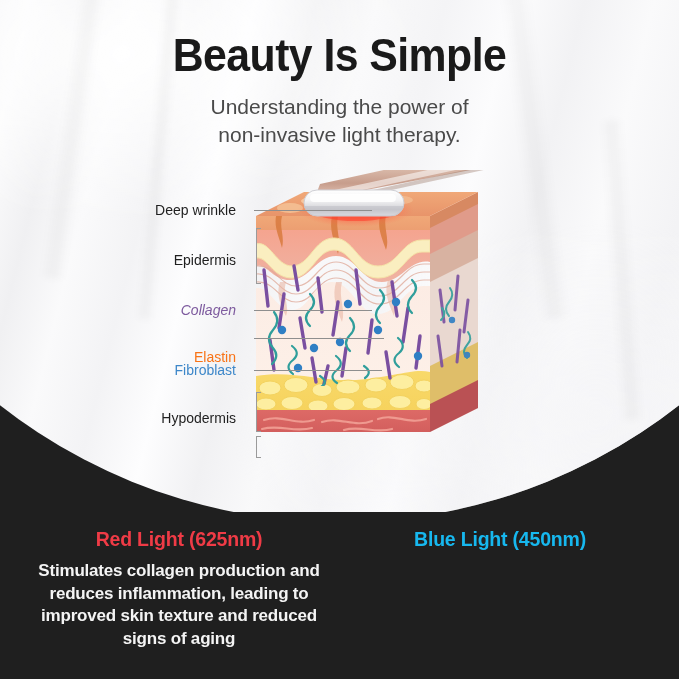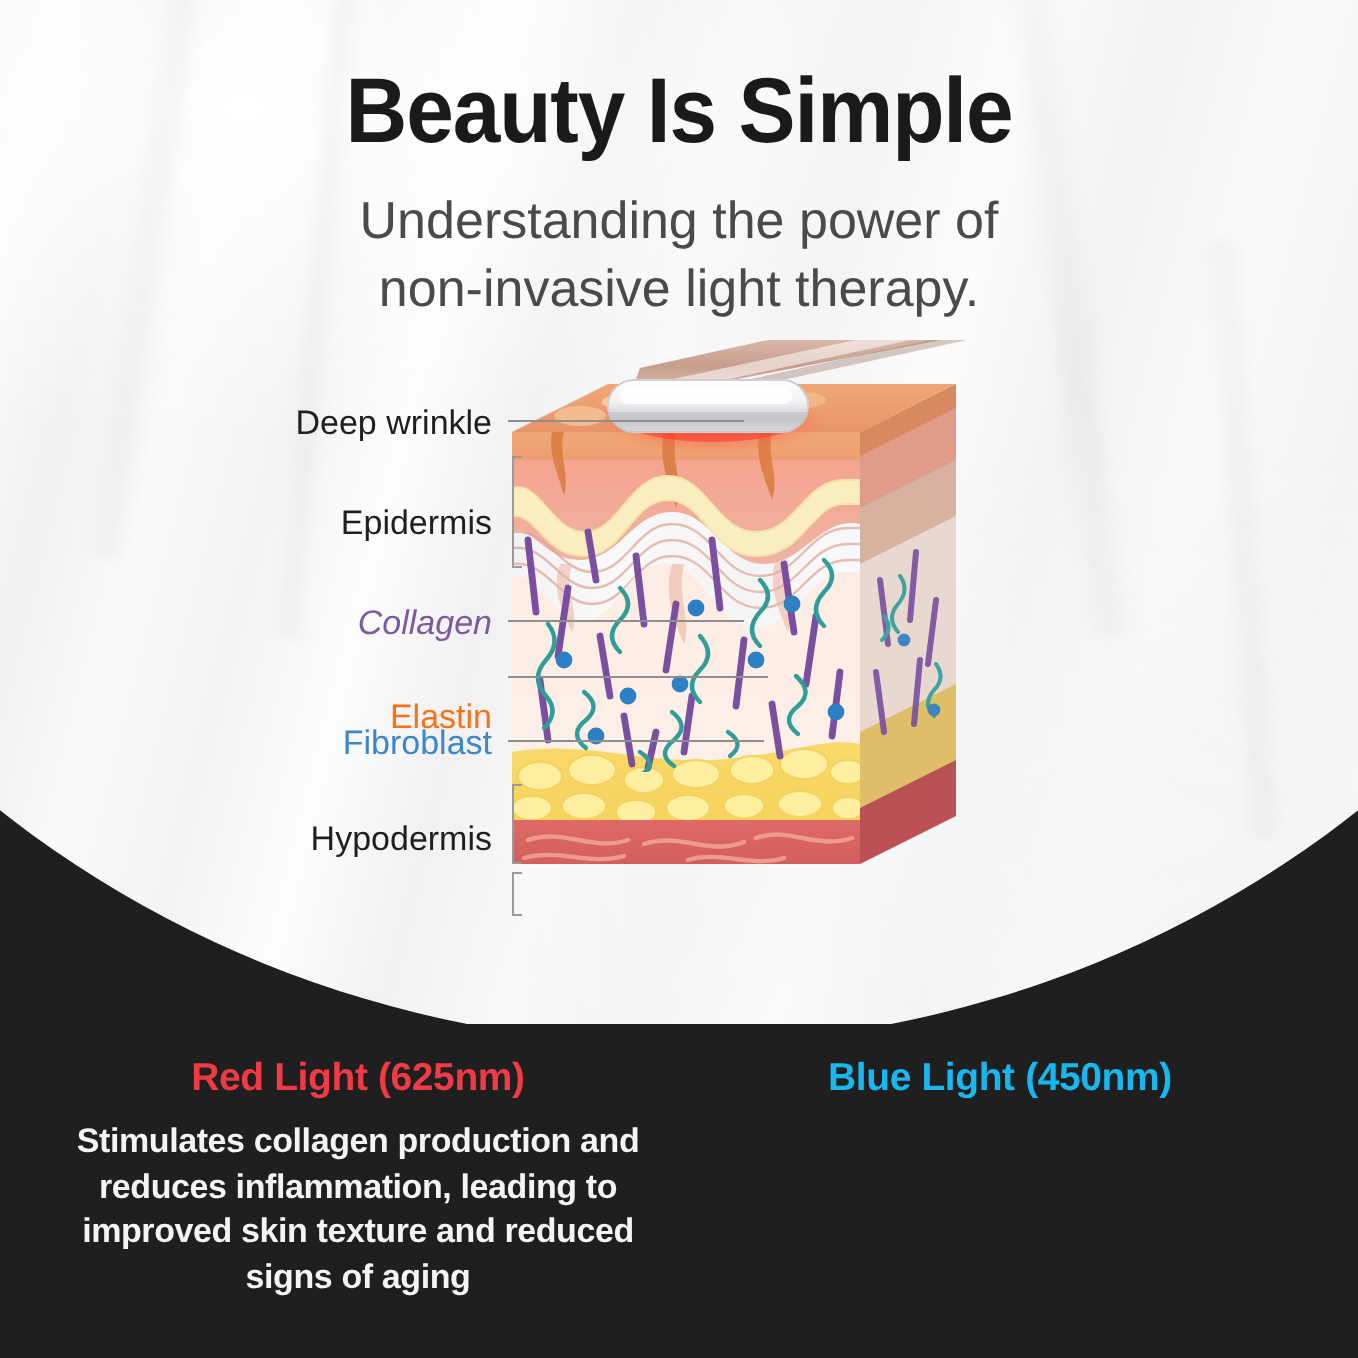--- a/index.html
+++ b/index.html
@@ -53,32 +53,32 @@
     font-size:46px;
     font-weight:bold;
     letter-spacing:-0.6px;
     color:#1a1a1a;
     font-family:"Liberation Sans", sans-serif;
     transform:scaleX(.93);
   }
   #subtitle {
     position:absolute; left:0; top:93px; width:679px;
     text-align:center;
-    font-size:26px;
+    font-size:21px;
     line-height:1.32;
     color:#4a4a4a;
     font-family:"Liberation Sans", sans-serif;
   }
 
   
   .label {
     position:absolute;
-    right:4px;
+    right:14px;
     text-align:right;
-    font-size:17px;
+    font-size:14px;
     color:#1f1f1f;
     white-space:nowrap;
     font-family:"Liberation Sans", sans-serif;
   }
   .label.collagen  { color:#7d5a9e; }
   .label.elastin   { color:#f97316;margin-top:19px; }
   .label.fibroblast{ color:#3d87c9; }
 
   #labels { position:absolute; left:120px; top:190px; width:130px; height:280px; }
 

